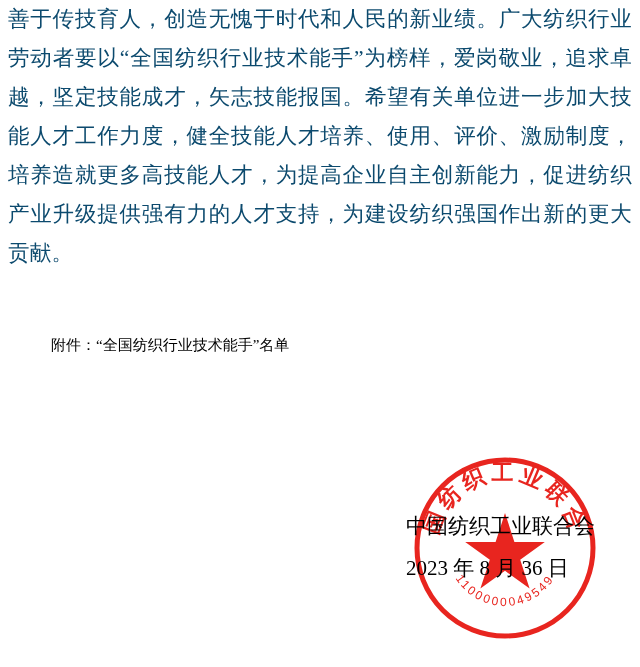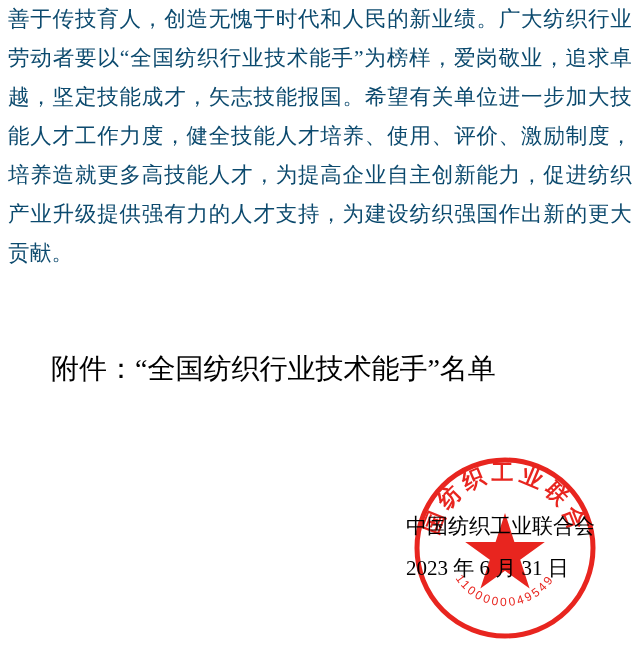--- a/index.html
+++ b/index.html
@@ -32,23 +32,23 @@
     line-height: 39px;
     letter-spacing: 0.2px;
     text-align: justify;
     text-justify: inter-ideograph;
     color: #0c4a6e;
   }
 
   .attachment-line {
     position: absolute;
     left: 8px;
-    top: 349px;
+    top: 326px;
     width: 624px;
-    font-size: 28px;
+    font-size: 15px;
     line-height: 39px;
     text-indent: 43px;
     color: #000;
   }
 
   .signature-block {
     position: absolute;
     left: 406px;
     top: 505px;
     width: 200px;
@@ -94,16 +94,16 @@
         <textPath href="#arcTop" startOffset="50%" text-anchor="middle">中国纺织工业联合会</textPath>
       </text>
       <text font-family="'Liberation Sans', sans-serif" font-size="12" fill="#e8251f" letter-spacing="2.5">
         <textPath href="#arcBottom" startOffset="50%" text-anchor="middle">1100000049549</textPath>
       </text>
     </svg>
   </div>
 
   <div class="signature-block">
     <div class="sig-line">中国纺织工业联合会</div>
-    <div class="sig-line">2023 年 6 月 31 日</div>
+    <div class="sig-line">2023 年 8 月 36 日</div>
   </div>
 
 </div>
 
 </body></html>

